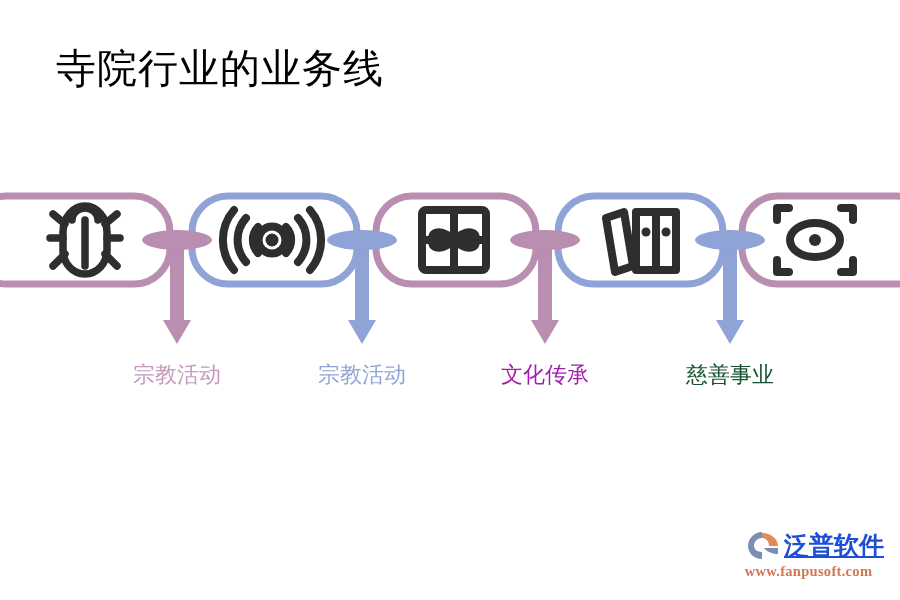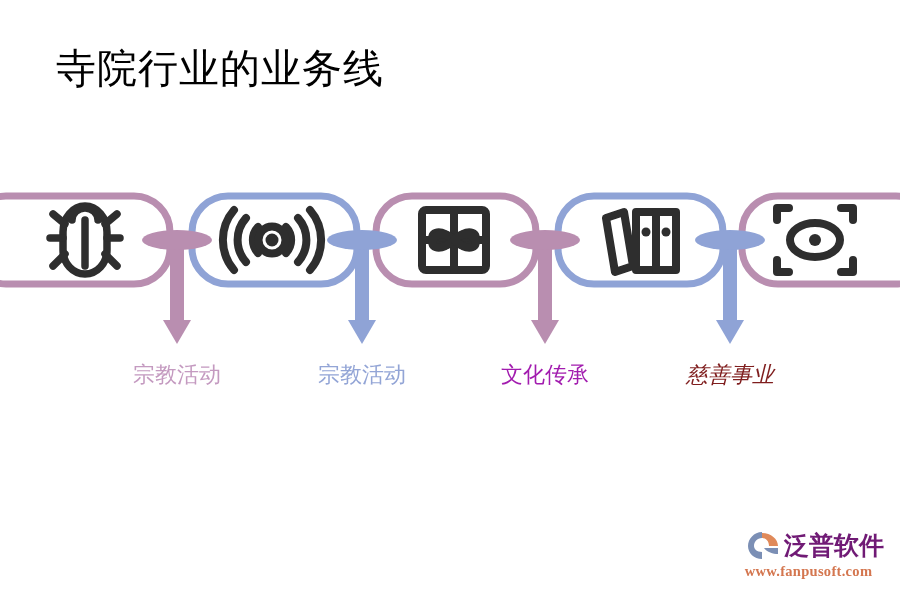--- a/index.html
+++ b/index.html
@@ -73,24 +73,25 @@
   }
   #watermark-mark {
     width: 34px;
     height: 30px;
     flex: 0 0 auto;
     margin-right: 3px;
   }
   #watermark-brand-text {
     font-size: 25px;
     line-height: 30px;
-    color: #701a75;
+    color: #1d4ed8;
     font-family: "Liberation Sans", "DejaVu Sans", sans-serif;
     font-weight: bold;
     letter-spacing: 0px;
+    text-decoration: underline;
   }
   #watermark-url {
     text-align: center;
     font-size: 14.5px;
     line-height: 18px;
     color: #d4764f;
     font-family: "Liberation Serif", "DejaVu Serif", serif;
     font-weight: bold;
     letter-spacing: 0.3px;
     padding-right: 1px;
@@ -225,21 +226,21 @@
       <path d="M 730 240 L 730 322" stroke="#8fa3d6" stroke-width="14" fill="none"></path>
       <path d="M 716 320 L 744 320 L 730 344 Z" fill="#8fa3d6"></path>
       <ellipse cx="730" cy="240" rx="35" ry="10" fill="#8fa3d6"></ellipse>
     </g>
 
   </svg>
 
   <div class="step-label" style="left:177px;color:#c49ac0;">宗教活动</div>
   <div class="step-label" style="left:362px;color:#93a5d6;">宗教活动</div>
   <div class="step-label" style="left:545px;color:#a21caf;">文化传承</div>
-  <div class="step-label" style="left:730px;color:#7f1d1d;font-style:italic;">慈善事业</div>
+  <div class="step-label" style="left:730px;color:#14532d;">慈善事业</div>
 
 </div>
 
 <div id="watermark">
   <div id="watermark-brand-row">
     <svg id="watermark-mark" viewBox="0 0 34 30" xmlns="http://www.w3.org/2000/svg">
       <path d="M15 2 C7 2 1 9 1 16 C1 23 7 29 15 29 L15 22 C10 22 7 19 7 16 C7 12 10 8 15 8 Z" fill="#7b8fb5"></path>
       <path d="M15 3 C24 3 31 9 31 16 L22 16 C22 11 19 8 15 8 Z" fill="#e08a5a"></path>
       <path d="M17 18 L31 18 L31 24 C26 24 20 22 17 18 Z" fill="#7b8fb5"></path>
     </svg>

